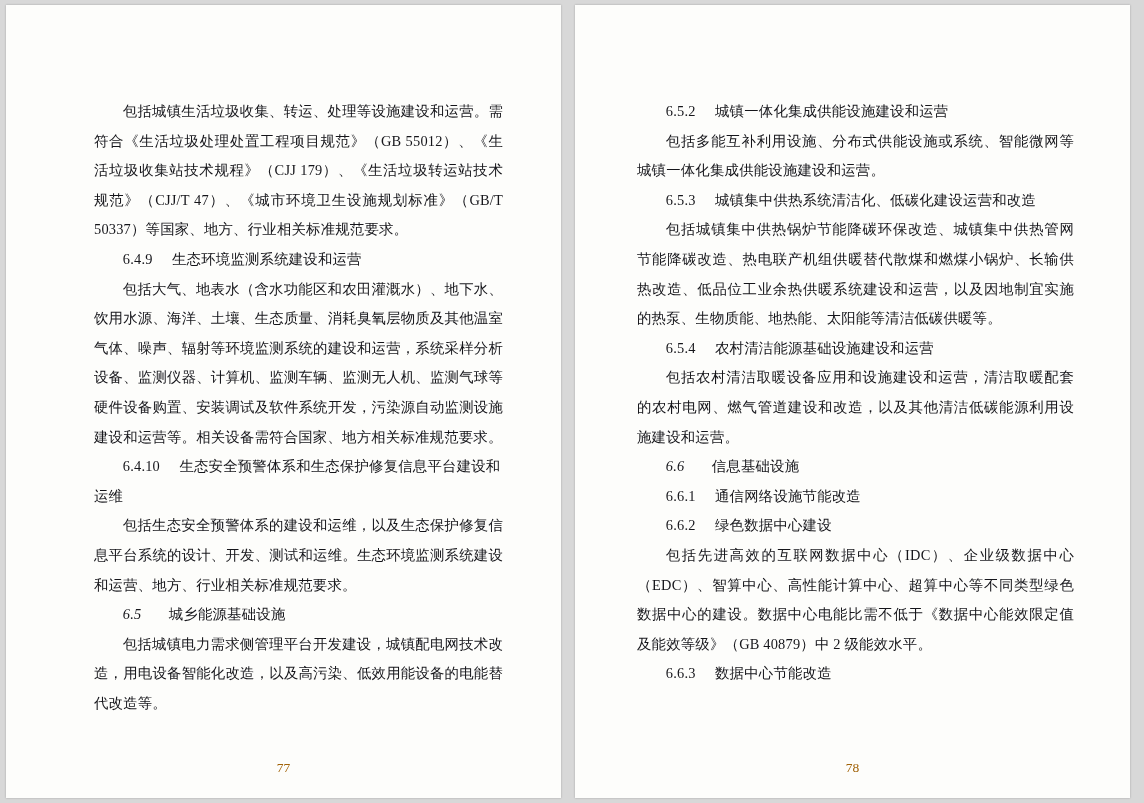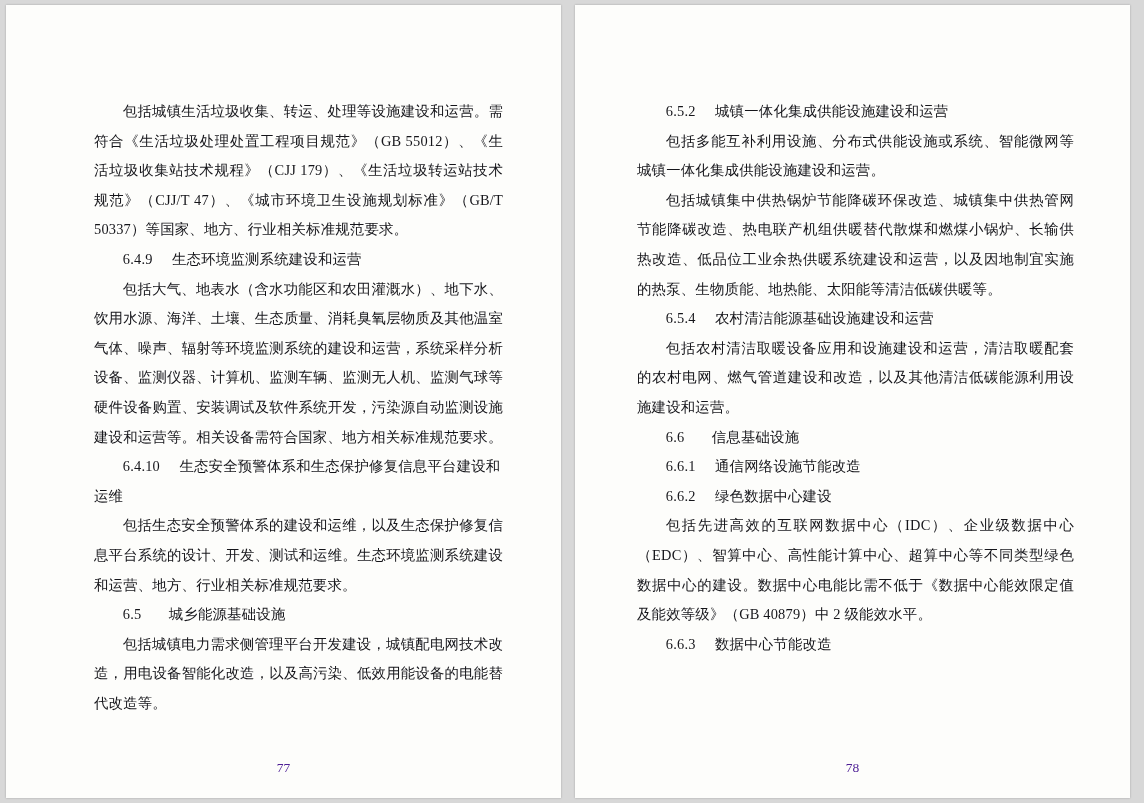--- a/index.html
+++ b/index.html
@@ -52,29 +52,30 @@
     color: #15151a;
     margin: 0;
     text-indent: 2em;
     letter-spacing: 0.2px;
   }
   .heading .num {
     margin-right: 1.35em;
   }
   .heading.lvl2 .num {
     margin-right: 1.9em;
+    font-style: italic;
   }
   .pagenum {
     position: absolute;
     bottom: 22px;
     left: 0;
     right: 0;
     text-align: center;
     font-size: 13.5px;
-    color: #4c1d95;
+    color: #a16207;
     font-family: "Liberation Serif", serif;
   }
   .right .page-inner {
     left: 62px;
     right: 56px;
   }
 </style>
 </head>
 <body>
 
@@ -102,20 +103,21 @@
     <div class="pagenum">77</div>
   </div>
 
   <div class="page right">
     <div class="page-inner">
 
       <p class="heading"><span class="num">6.5.2</span><span>城镇一体化集成供能设施建设和运营</span></p>
 
       <p class="para indent2">包括多能互补利用设施、分布式供能设施或系统、智能微网等城镇一体化集成供能设施建设和运营。</p>
 
+      <p class="heading"><span class="num">6.5.3</span><span>城镇集中供热系统清洁化、低碳化建设运营和改造</span></p>
 
       <p class="para indent2">包括城镇集中供热锅炉节能降碳环保改造、城镇集中供热管网节能降碳改造、热电联产机组供暖替代散煤和燃煤小锅炉、长输供热改造、低品位工业余热供暖系统建设和运营，以及因地制宜实施的热泵、生物质能、地热能、太阳能等清洁低碳供暖等。</p>
 
       <p class="heading"><span class="num">6.5.4</span><span>农村清洁能源基础设施建设和运营</span></p>
 
       <p class="para indent2">包括农村清洁取暖设备应用和设施建设和运营，清洁取暖配套的农村电网、燃气管道建设和改造，以及其他清洁低碳能源利用设施建设和运营。</p>
 
       <p class="heading lvl2"><span class="num">6.6</span><span>信息基础设施</span></p>
 
       <p class="heading"><span class="num">6.6.1</span><span>通信网络设施节能改造</span></p>

